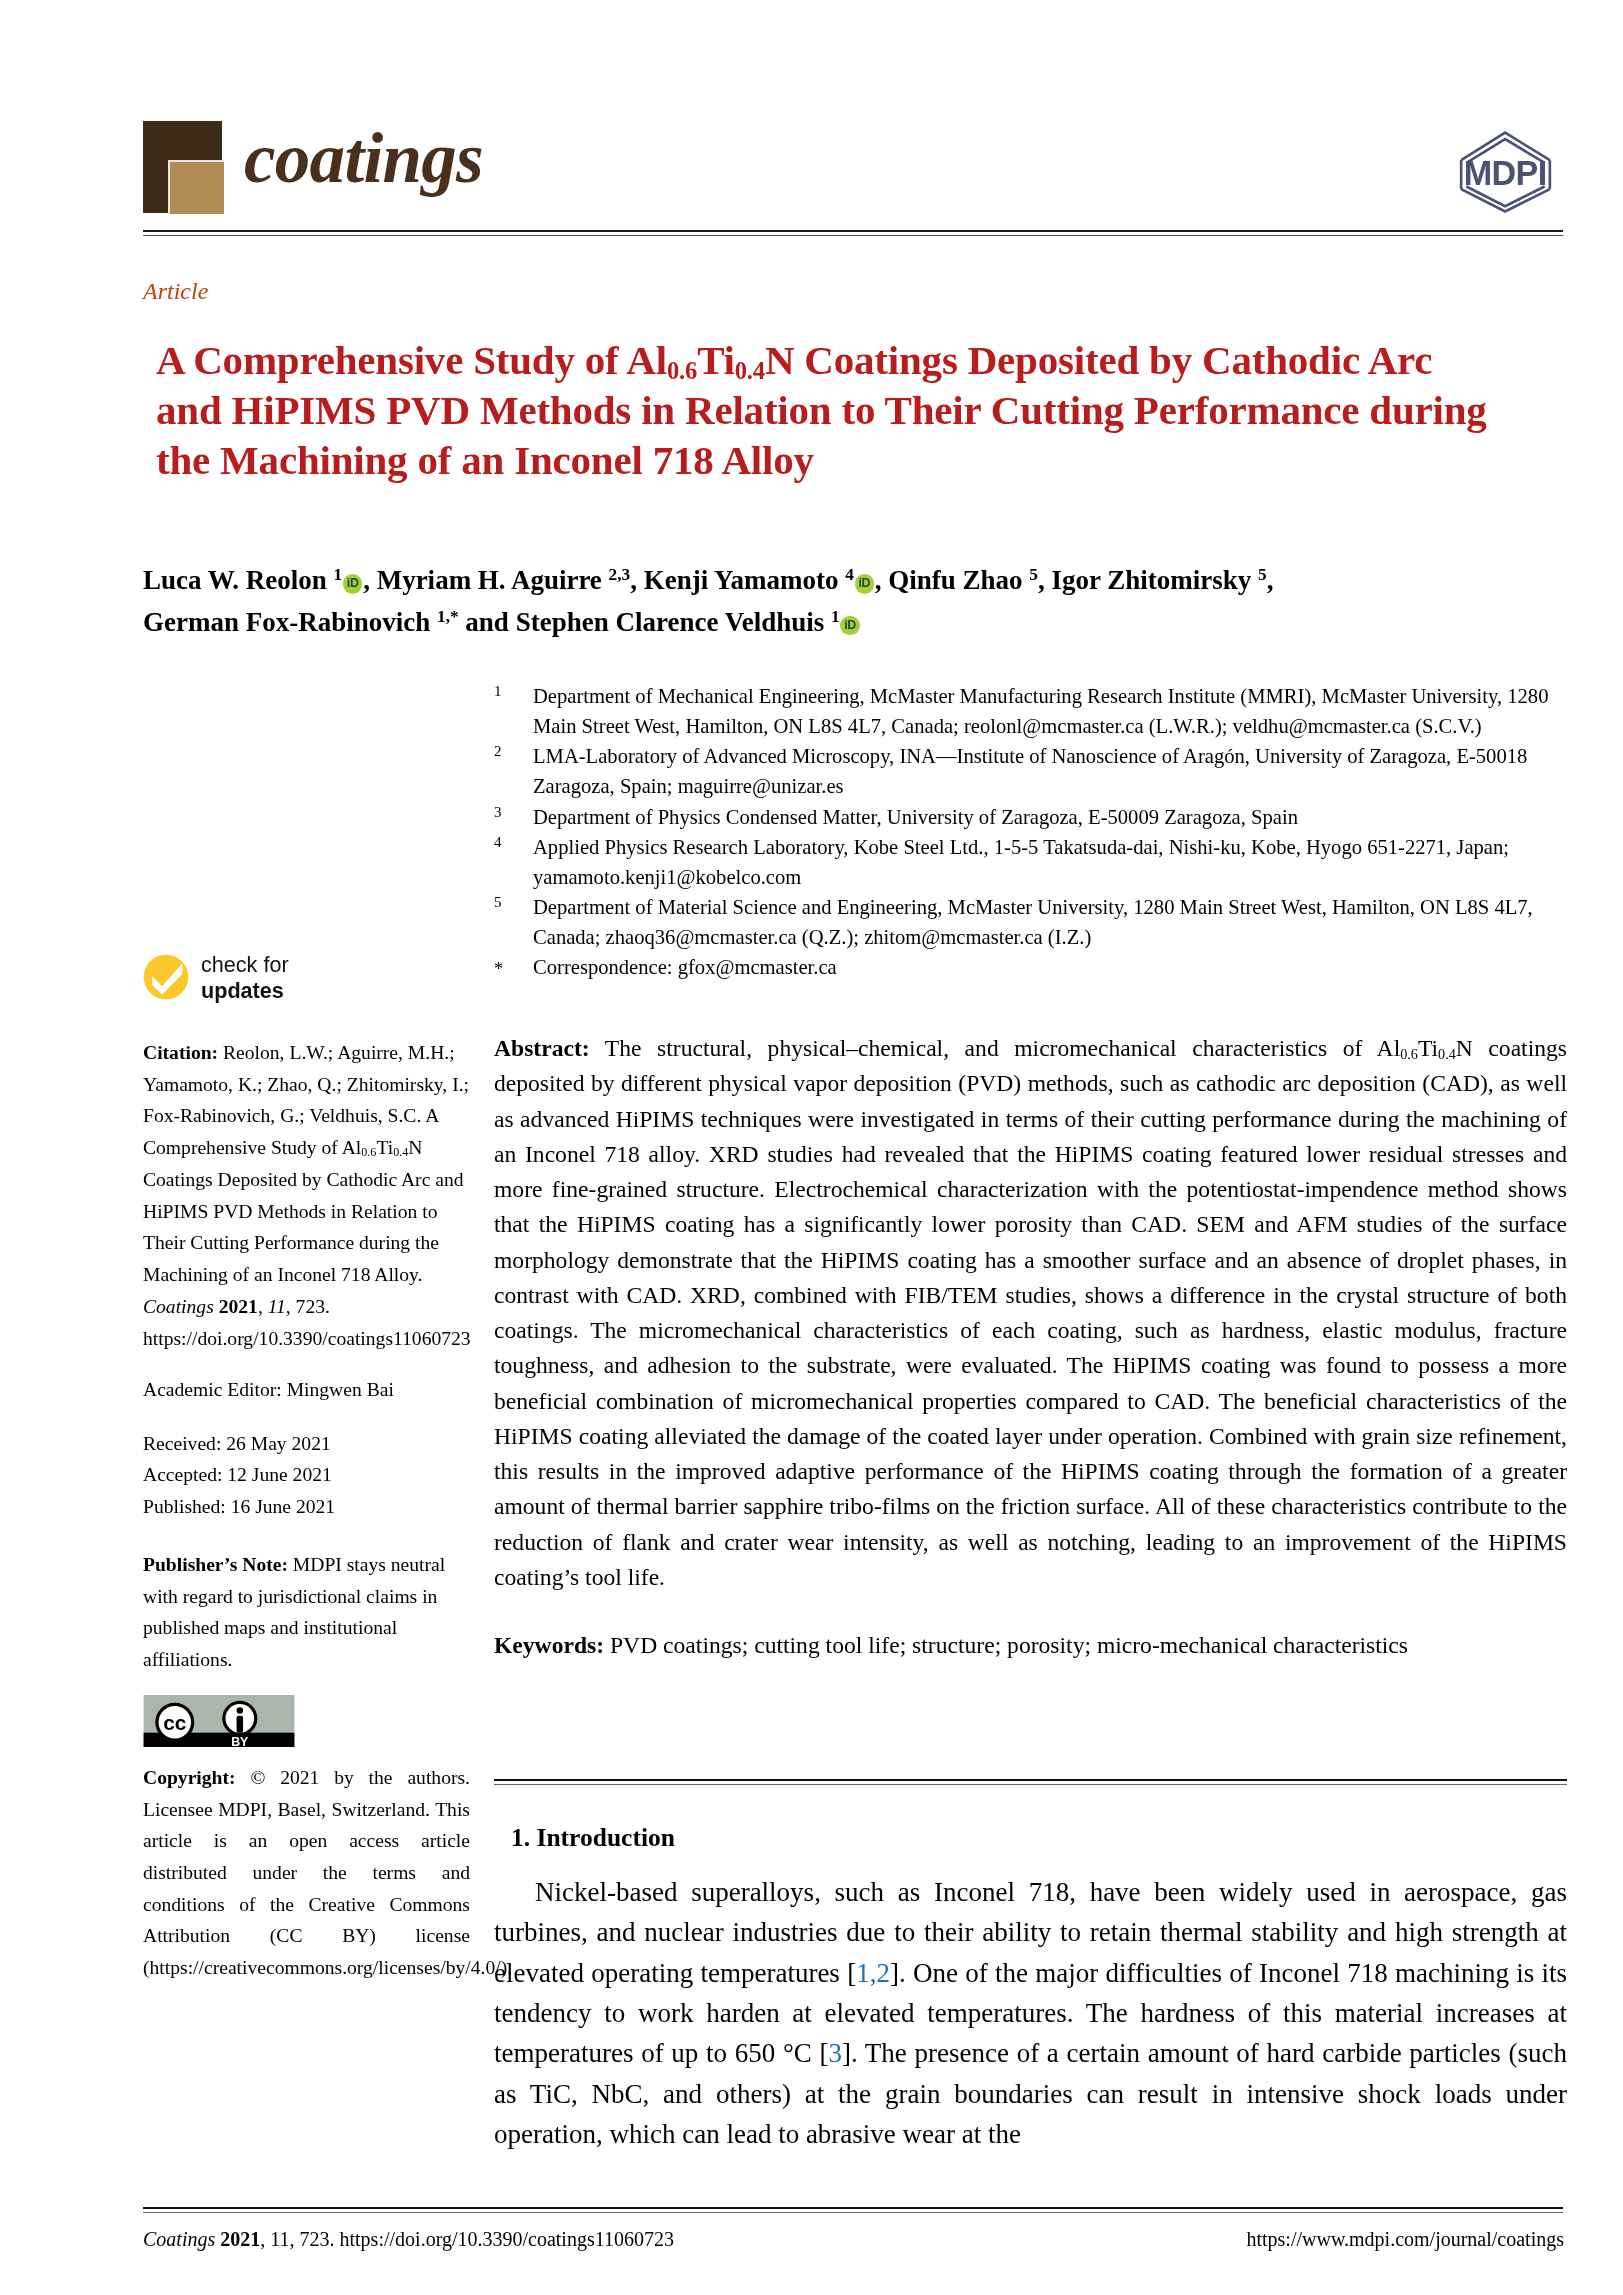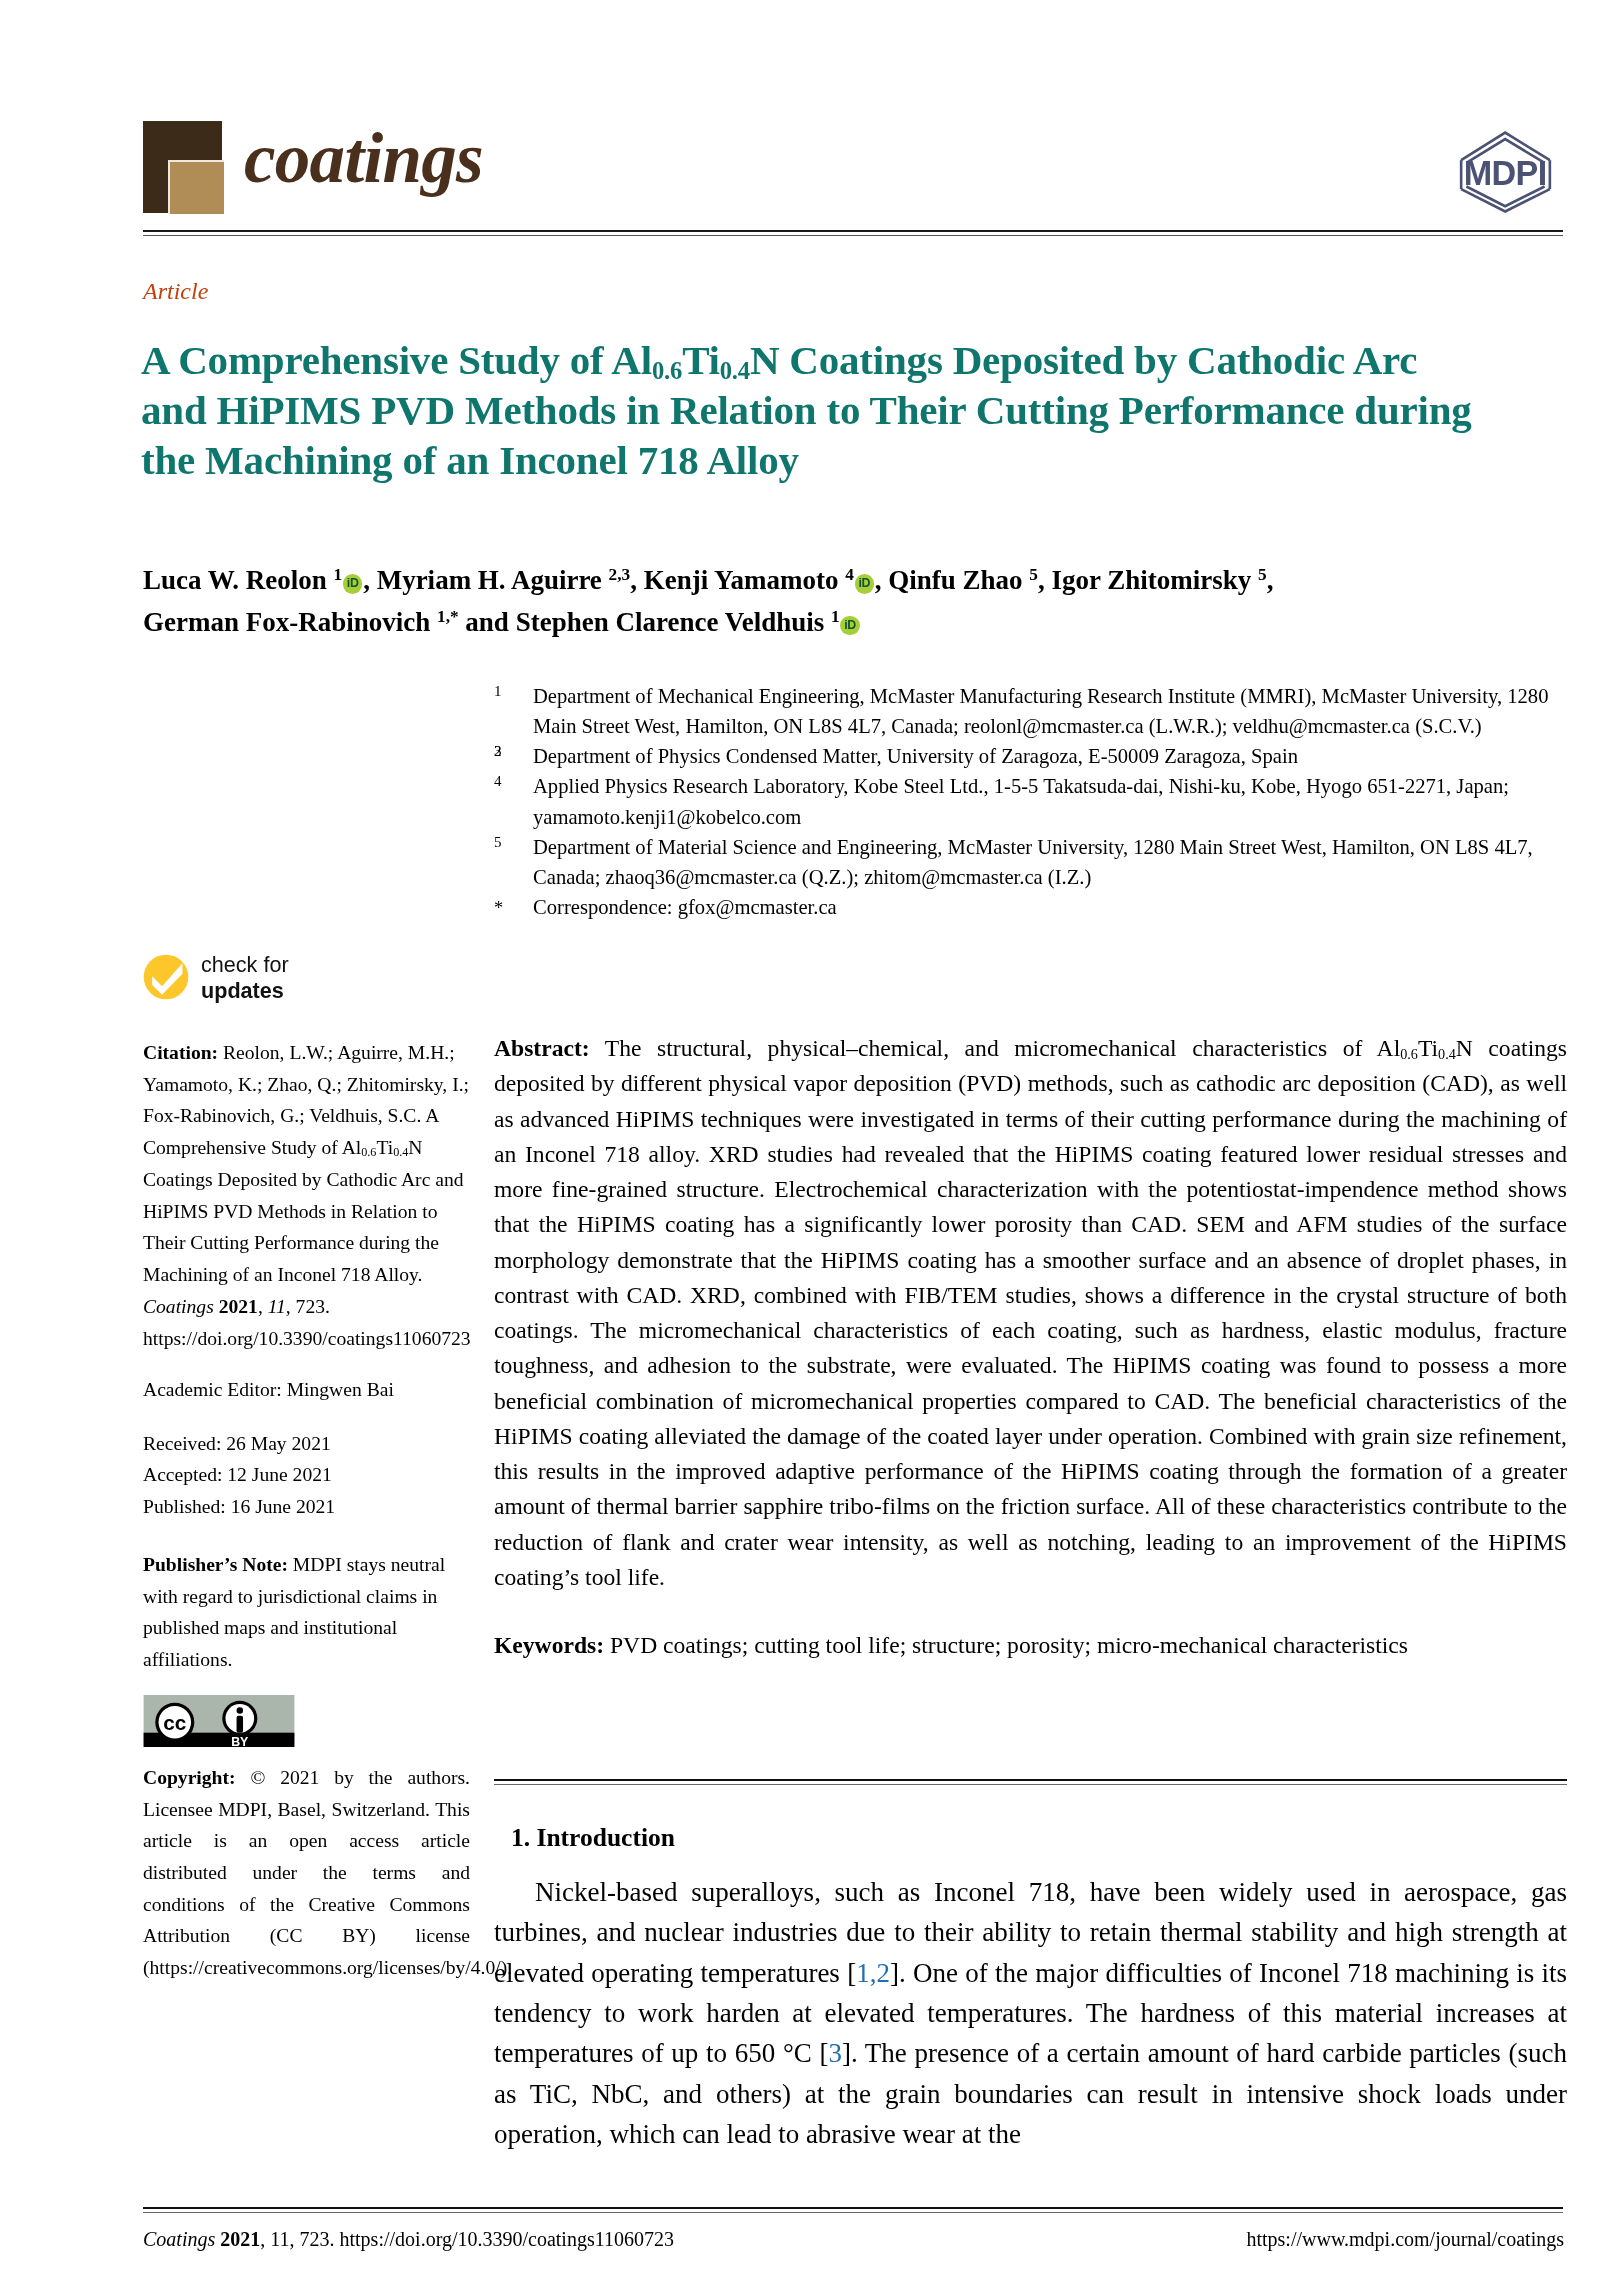--- a/index.html
+++ b/index.html
@@ -26,23 +26,23 @@
   .mdpi-logo { position:absolute; right:0; top:5.2px; width:115px; height:92px; }
   .header-rule { position:absolute; left:101px; top:230px; width:1420px; height:0; border-top:2px solid #1a1a1a; }
   .header-rule2{ position:absolute; left:101px; top:235px; width:1420px; height:0; border-top:0.7px solid #555; }
 
   
   .article-kind {
     position:absolute; left:101px; top:278px;
     font-style:italic; font-size:24px; color:#c2410c;
   }
   .title {
-    position:absolute; left:99px; top:309px; width:1348px;
+    position:absolute; left:114px; top:309px; width:1348px;
     font-weight:700; font-size:41px; line-height:1.20;
-    letter-spacing:-0.2px; color:#0f766e;
+    letter-spacing:-0.2px; color:#b91c1c;
   }
   .title sub { font-size:0.60em; vertical-align:-0.22em; font-weight:700; }
 
   .authors {
     position:absolute; left:101px; top:560px; width:1355px;
     font-weight:700; font-size:27px; line-height:1.55; color:#000;
   }
   .authors sup { font-size:0.64em; vertical-align:0.52em; font-weight:700; }
   .orcid {
     display:inline-block; width:19.6px; height:19.6px; border-radius:50%;
@@ -131,20 +131,21 @@
 
   <div class="authors"><span>Luca W. Reolon</span> <sup>1</sup><span class="orcid">iD</span>, <span>Myriam H. Aguirre</span> <sup>2,3</sup>, <span>Kenji Yamamoto</span> <sup>4</sup><span class="orcid">iD</span>, <span>Qinfu Zhao</span> <sup>5</sup>, <span>Igor Zhitomirsky</span> <sup>5</sup>,<br><span>German Fox-Rabinovich</span> <sup>1,*</sup> <span>and</span> <span>Stephen Clarence Veldhuis</span> <sup>1</sup><span class="orcid">iD</span></div>
 
   <div class="affils">
     <div class="affil">
       <span class="num">1</span>
       <span>Department of Mechanical Engineering, McMaster Manufacturing Research Institute (MMRI), McMaster University, 1280 Main Street West, Hamilton, ON L8S 4L7, Canada; reolonl@mcmaster.ca (L.W.R.); veldhu@mcmaster.ca (S.C.V.)</span>
     </div>
     <div class="affil">
       <span class="num">2</span>
+      <span>LMA-Laboratory of Advanced Microscopy, INA—Institute of Nanoscience of Aragón, University of Zaragoza, E-50018 Zaragoza, Spain; maguirre@unizar.es</span>
     </div>
     <div class="affil">
       <span class="num">3</span>
       <span>Department of Physics Condensed Matter, University of Zaragoza, E-50009 Zaragoza, Spain</span>
     </div>
     <div class="affil">
       <span class="num">4</span>
       <span>Applied Physics Research Laboratory, Kobe Steel Ltd., 1-5-5 Takatsuda-dai, Nishi-ku, Kobe, Hyogo 651-2271, Japan; yamamoto.kenji1@kobelco.com</span>
     </div>
     <div class="affil">

